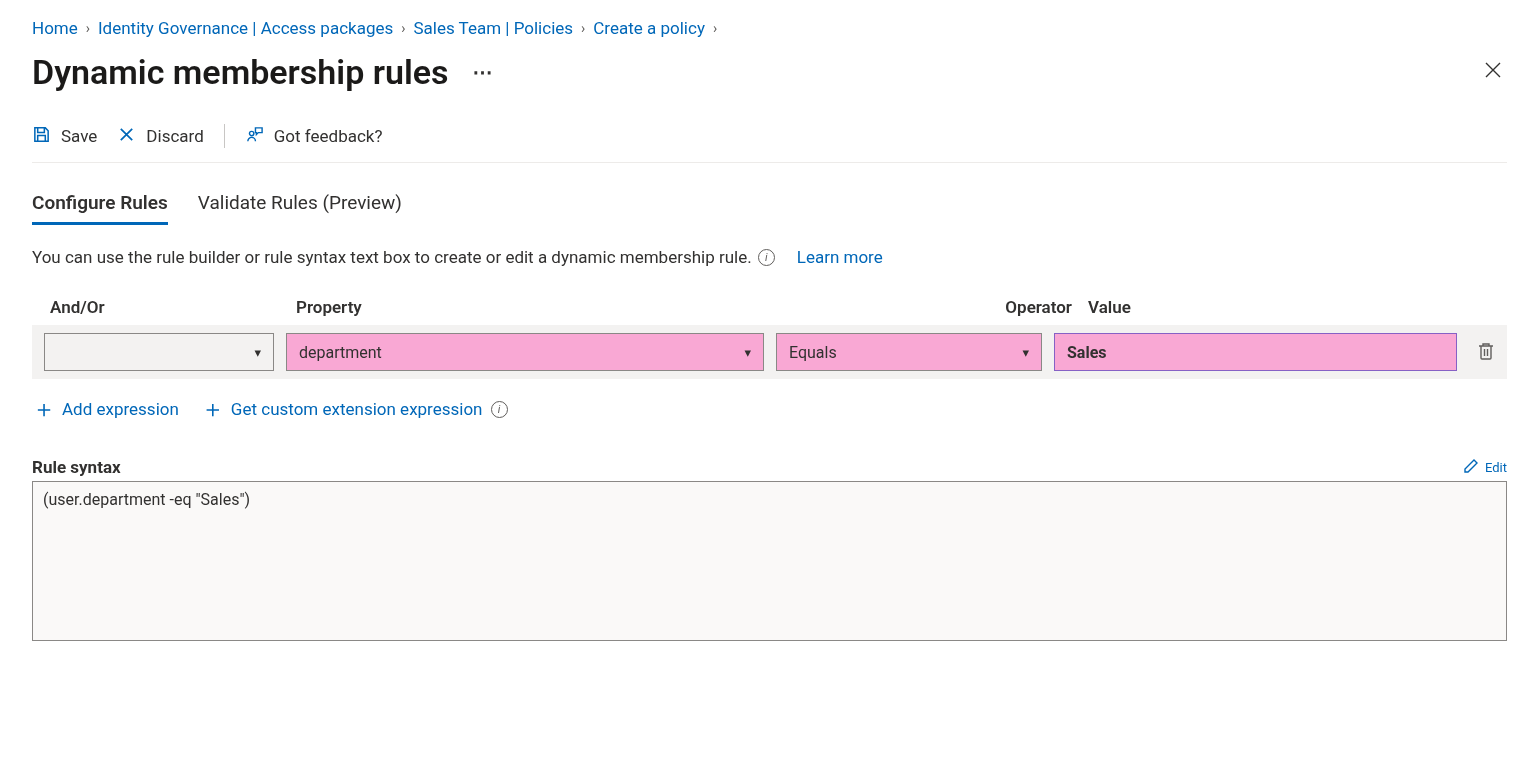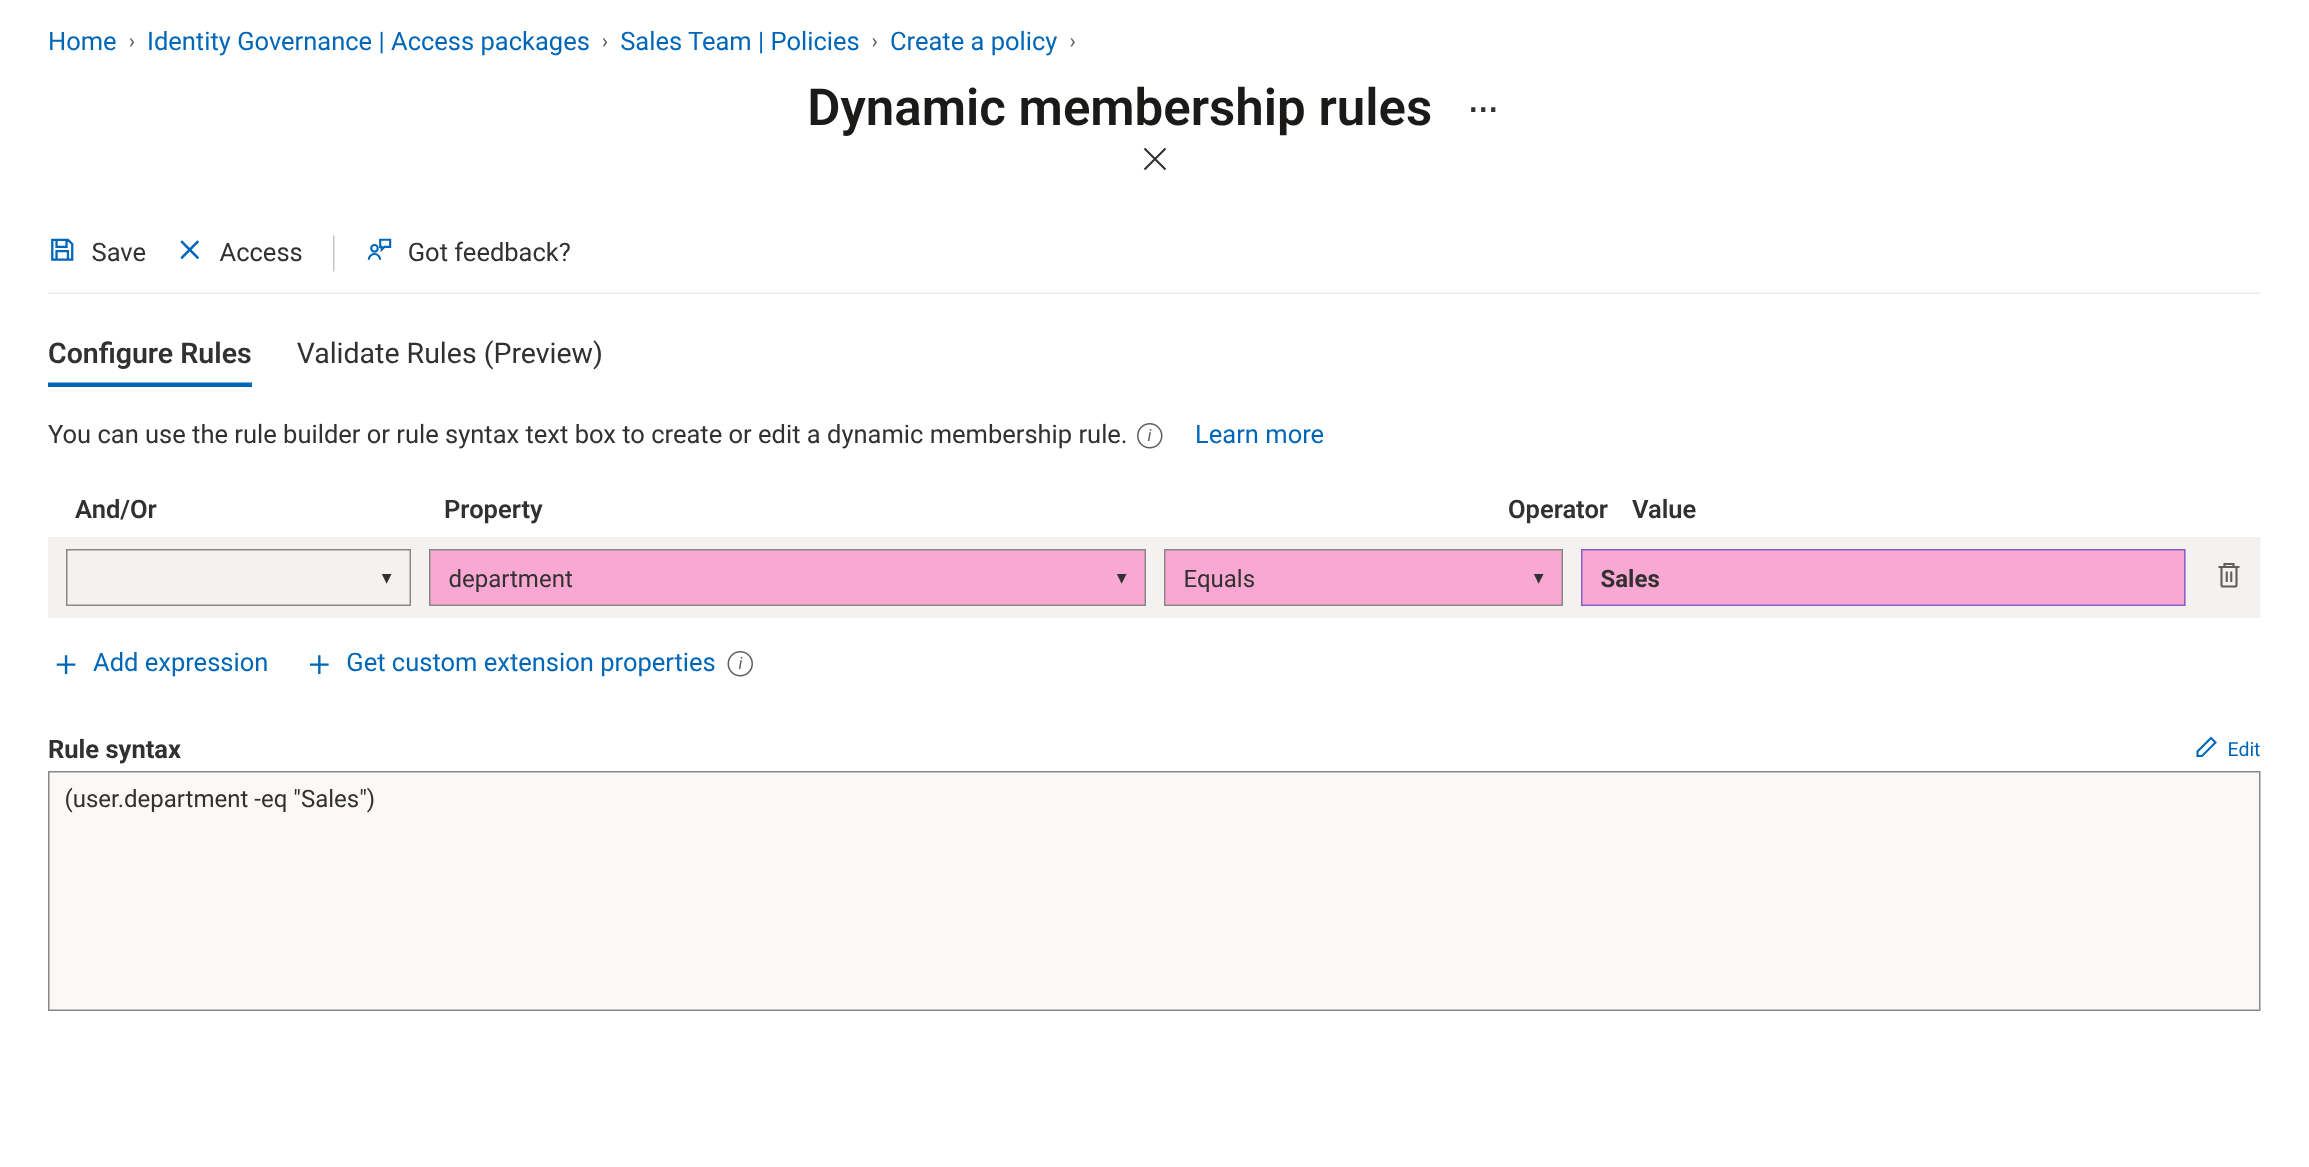--- a/index.html
+++ b/index.html
@@ -19,21 +19,20 @@
     color: #005a9e;
     margin-bottom: 14px;
   }
   .breadcrumb .crumb { color: #0067b8; cursor: pointer; }
   .breadcrumb .chev { color:#605e5c; font-size: 14px; user-select:none;}
   .title-row {
     display: flex;
     justify-content: space-between;
     align-items: center;
     margin-bottom: 32px;
-    flex-direction: column;
   }
   .title-row h1 {
     font-size: 34px;
     font-weight: 600;
     color: #1b1a19;
     display:flex;
     align-items:center;
     gap:24px;
   }
   .more-dots { font-size: 20px; color:#323130; letter-spacing:2px; cursor:pointer;}
@@ -183,21 +182,21 @@
         </svg>
     </span>
     <span>Save</span>
   </div>
   <div class="tool-btn">
     <span>
       <svg viewBox="0 0 20 20">
           <path d="M4 4 L16 16 M16 4 L4 16" stroke="#0067b8" stroke-width="1.8" fill="none"></path>
         </svg>
     </span>
-    <span>Access</span>
+    <span>Discard</span>
   </div>
   <div class="divider"></div>
   <div class="tool-btn">
     <span>
       <svg viewBox="0 0 20 20">
           <circle cx="7" cy="9" r="2.3" fill="none" stroke="#0067b8" stroke-width="1.5"></circle>
           <path d="M3 17c0-2.2 1.8-4 4-4s4 1.8 4 4" fill="none" stroke="#0067b8" stroke-width="1.5"></path>
           <path d="M11 3h7v5h-4l-2 2V8h-1V3z" fill="none" stroke="#0067b8" stroke-width="1.5"></path>
         </svg>
     </span>
@@ -246,21 +245,21 @@
   </span>
 </div>
 
 <div class="link-row">
   <div class="link-btn">
     <span class="plus">＋</span>
     <span>Add expression</span>
   </div>
   <div class="link-btn">
     <span class="plus">＋</span>
-    <span>Get custom extension properties</span>
+    <span>Get custom extension expression</span>
   </div>
   <span class="info-circle" style="margin-left:-14px">i</span>
 </div>
 
 <div class="syntax-header">
   <span class="label">Rule syntax</span>
   <span class="edit-link">
     <span>
       <svg width="16" height="16" viewBox="0 0 16 16">
           <path d="M11 2l3 3L5 14H2v-3L11 2z" fill="none" stroke="#0067b8" stroke-width="1.4"></path>

